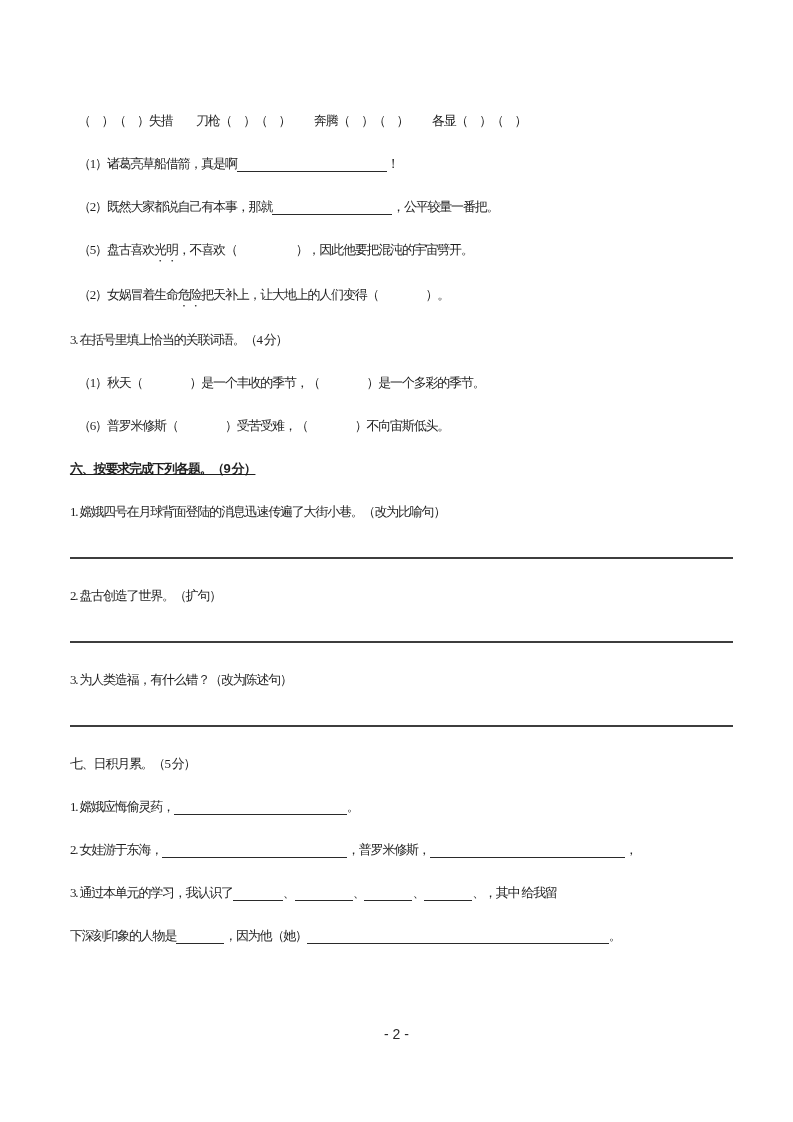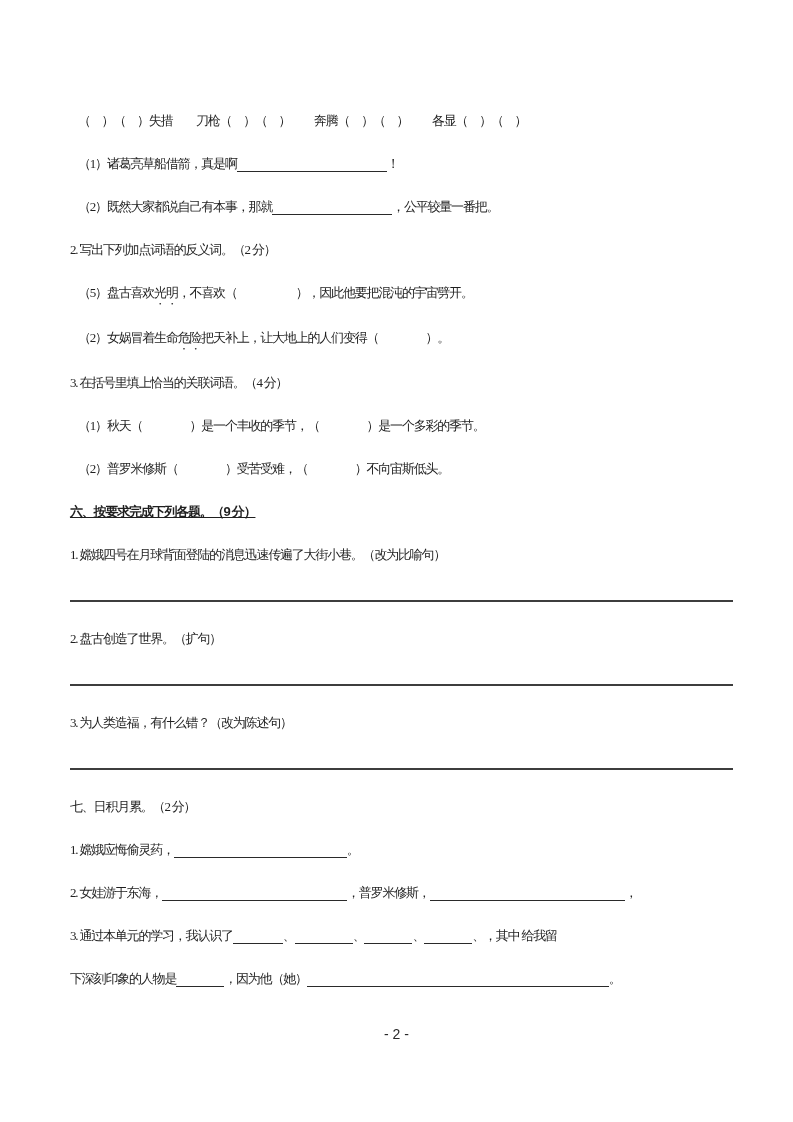--- a/index.html
+++ b/index.html
@@ -69,44 +69,43 @@
 <body>
 
 <div class="page">
 
   <p class="line indent-sm"><span>（　）（　）失措　　刀枪（　）（　）　　奔腾（　）（　）　　各显（　）（　）</span></p>
 
   <p class="line indent-sm"><span>（1）诸葛亮草船借箭，真是啊</span><span class="blank w150"></span><span>！</span></p>
 
   <p class="line indent-sm"><span>（2）既然大家都说自己有本事，那就</span><span class="blank w120"></span><span>，公平较量一番把。</span></p>
 
-  <p class="line"><span>2. 写出下列加点词语的反义词。（2 分）</span></p>
 
   <p class="line indent-sm"><span>（5）盘古喜欢</span><span class="emph">光明</span><span>，不喜欢（　　　　　），因此他要把混沌的宇宙劈开。</span></p>
 
   <p class="line indent-sm"><span>（2）女娲冒着生命</span><span class="emph">危险</span><span>把天补上，让大地上的人们变得（　　　　）。</span></p>
 
   <p class="line"><span>3. 在括号里填上恰当的关联词语。（4 分）</span></p>
 
   <p class="line indent-sm"><span>（1）秋天（　　　　）是一个丰收的季节，（　　　　）是一个多彩的季节。</span></p>
 
-  <p class="line indent-sm"><span>（2）普罗米修斯（　　　　）受苦受难，（　　　　）不向宙斯低头。</span></p>
+  <p class="line indent-sm"><span>（6）普罗米修斯（　　　　）受苦受难，（　　　　）不向宙斯低头。</span></p>
 
   <p class="line heading-hei"><span>六、按要求完成下列各题。（9 分）</span></p>
 
   <p class="line"><span>1. 嫦娥四号在月球背面登陆的消息迅速传遍了大街小巷。（改为比喻句）</span></p>
   <div class="answer-line"></div>
 
   <p class="line"><span>2. 盘古创造了世界。（扩句）</span></p>
   <div class="answer-line"></div>
 
   <p class="line"><span>3. 为人类造福，有什么错？（改为陈述句）</span></p>
   <div class="answer-line"></div>
 
-  <p class="line"><span>七、日积月累。（2 分）</span></p>
+  <p class="line"><span>七、日积月累。（5 分）</span></p>
 
   <p class="line"><span>1. 嫦娥应悔偷灵药，</span><span class="blank w173"></span><span>。</span></p>
 
   <p class="line"><span>2. 女娃游于东海，</span><span class="blank w185"></span><span>，普罗米修斯，</span><span class="blank w195"></span><span>，</span></p>
 
 
   <p class="line"><span>3. 通过本单元的学习，我认识了</span><span class="blank w50"></span><span>、</span><span class="blank w58"></span><span>、</span><span class="blank w48"></span><span>、</span><span class="blank w48"></span><span>、，其中 给我留</span></p>
 
   <p class="line"><span>下深刻印象的人物是</span><span class="blank w48"></span><span>，因为他（她）</span><span class="blank w302"></span><span>。</span></p>
 

